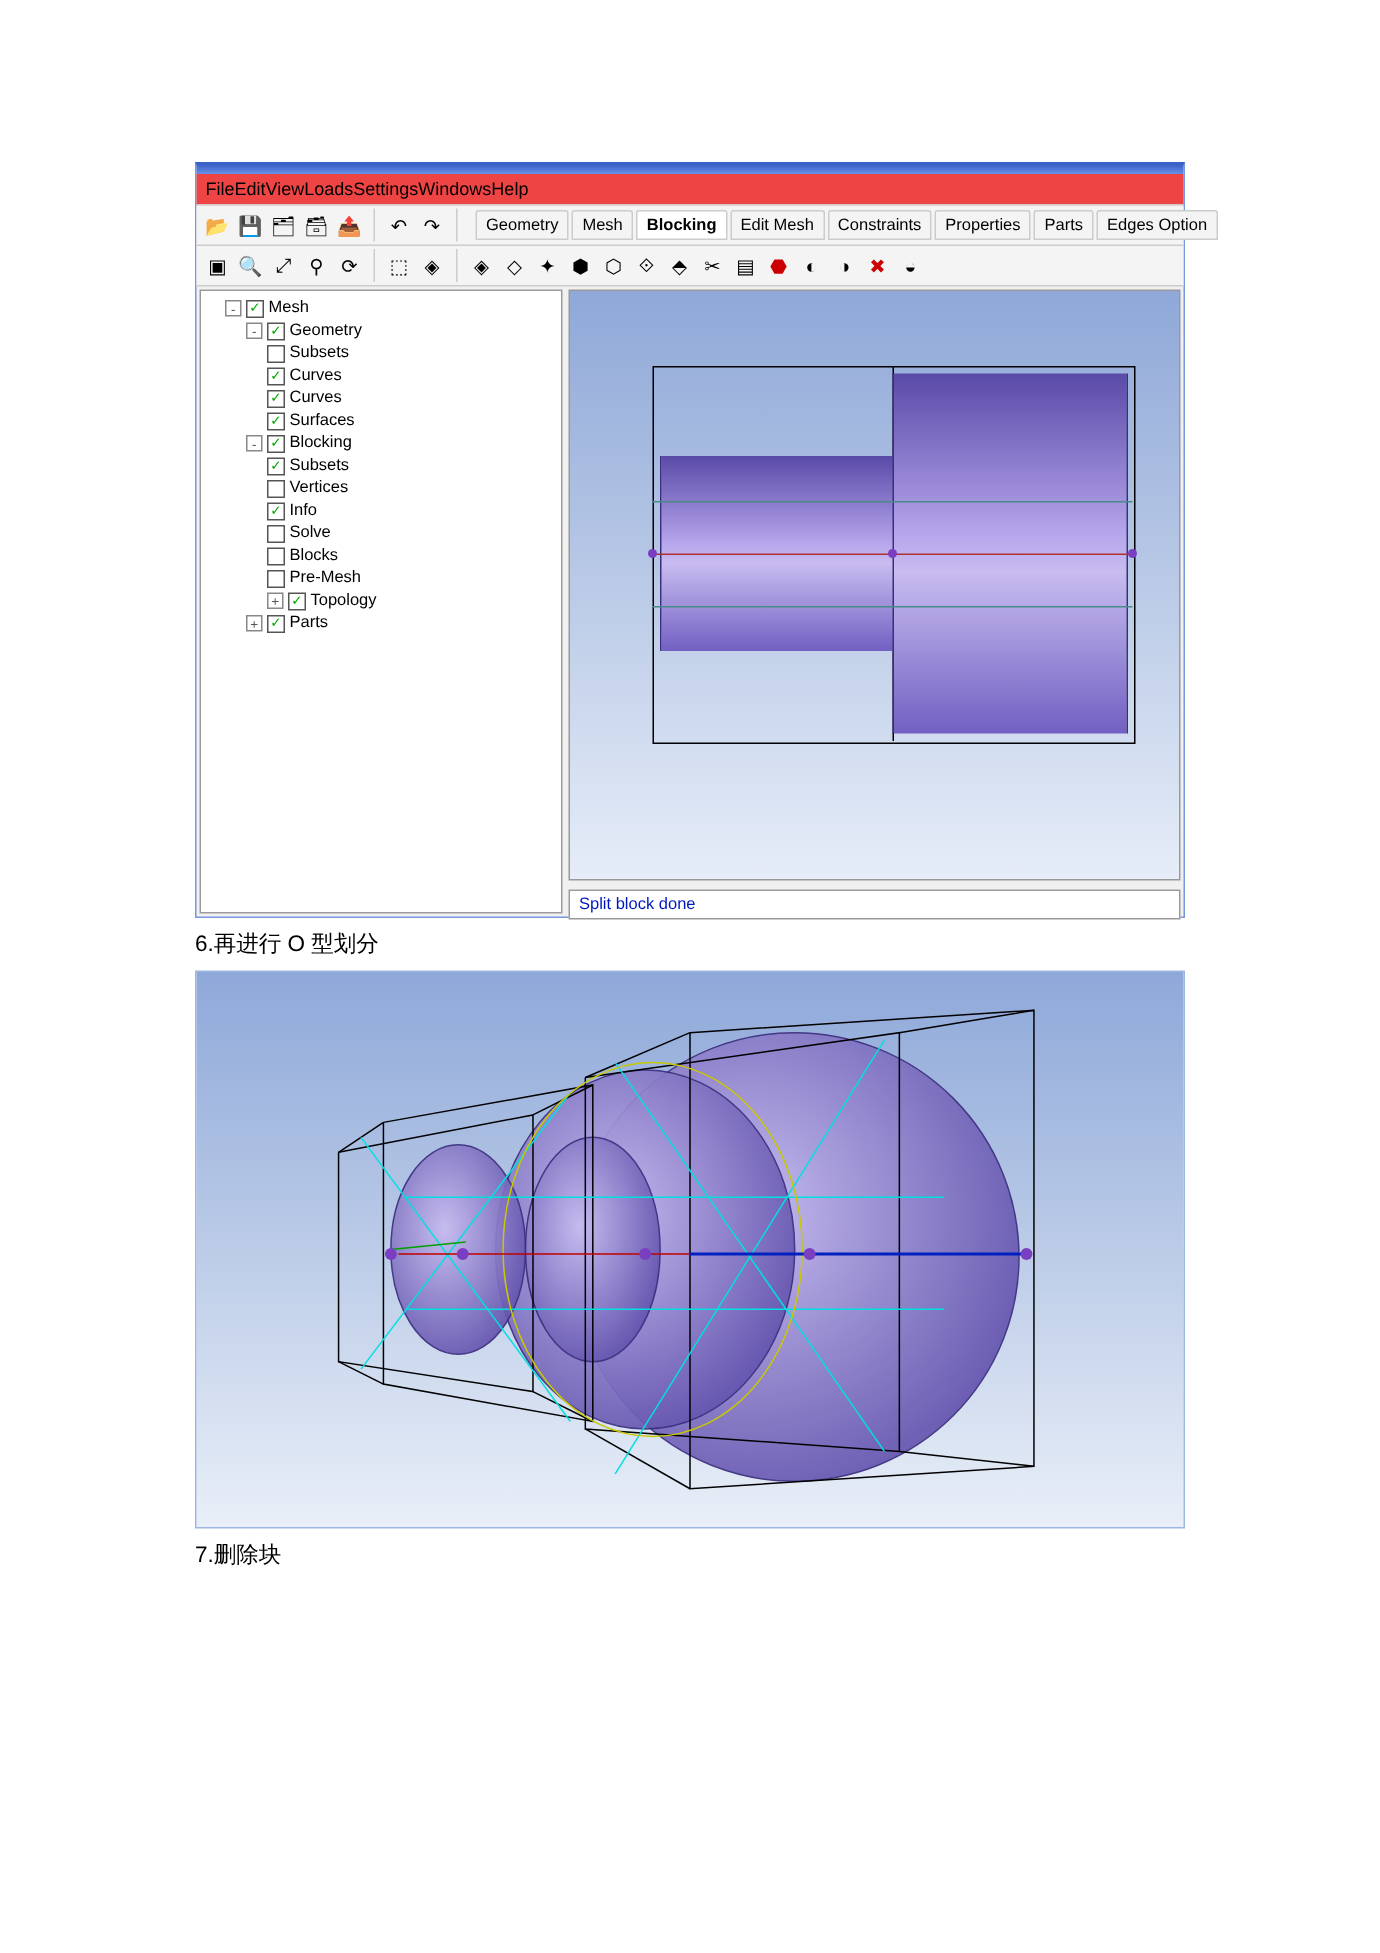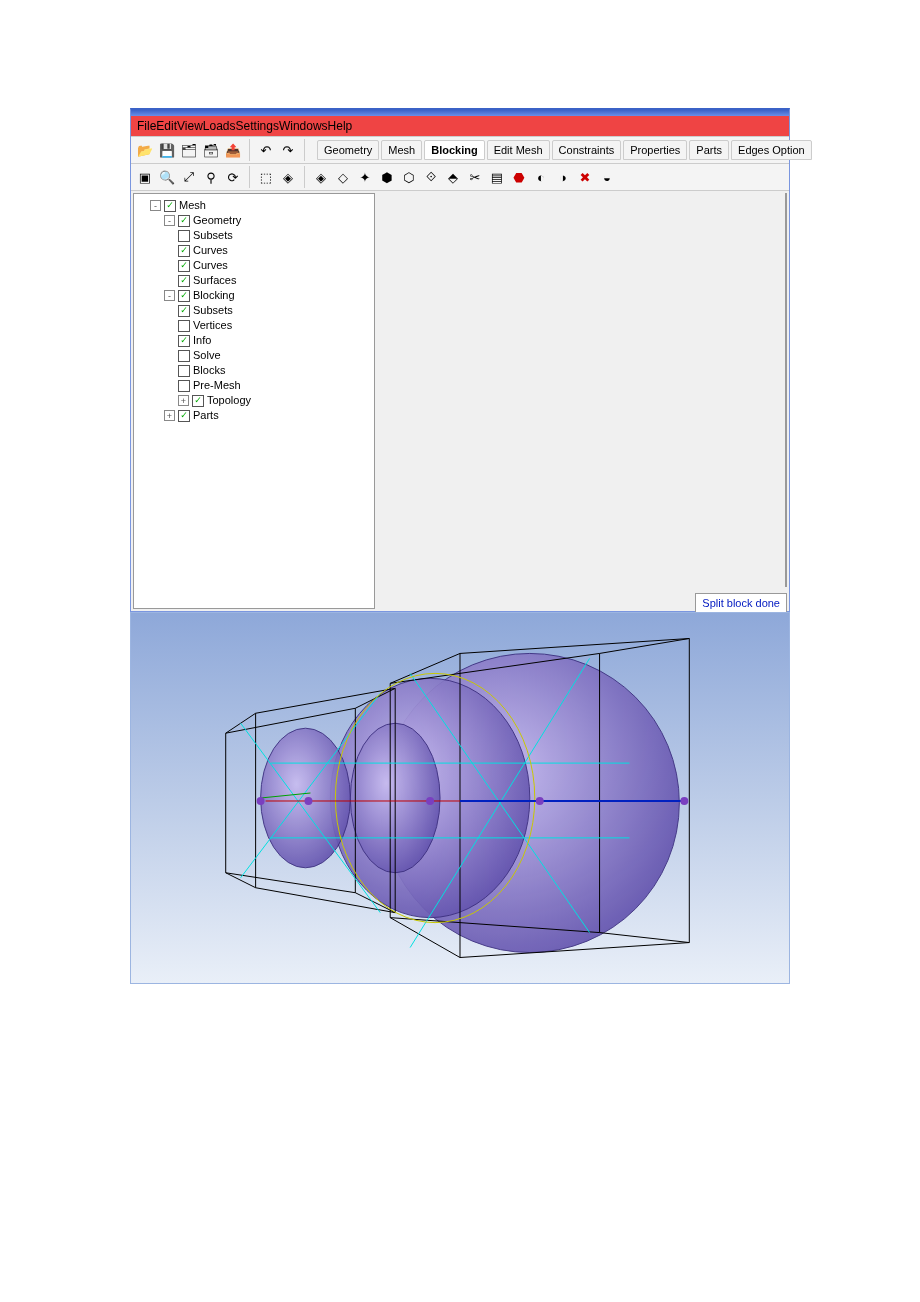--- a/index.html
+++ b/index.html
@@ -20,21 +20,21 @@
   .body{display:flex;height:420px;}
   .treepanel{width:240px;background:#fff;border:1px solid #999;margin:2px;overflow:auto;}
   .tree{padding:4px 2px;font-size:11px;line-height:15px;}
   .tree ul{list-style:none;margin:0;padding-left:14px;}
   .tree li{white-space:nowrap;}
   .node{display:flex;align-items:center;gap:3px;}
   .exp{width:9px;height:9px;border:1px solid #888;display:inline-flex;align-items:center;justify-content:center;font-size:9px;line-height:8px;color:#555;background:#fff;}
   .chk{width:10px;height:10px;border:1px solid #555;display:inline-flex;align-items:center;justify-content:center;font-size:9px;line-height:9px;}
   .chk.on{color:#0a0;}
   .chk.off{color:transparent;}
-  .viewarea{flex:1;display:flex;flex-direction:column;margin:2px;align-items:flex-end;}
+  .viewarea{flex:1;display:flex;flex-direction:column;margin:2px;}
   .view3d{flex:1;border:1px solid #999;background:linear-gradient(to bottom,#8fa8d8 0%,#becde8 55%,#e6edf8 100%);position:relative;overflow:hidden;}
   .statuswrap{height:22px;}
   .status{margin-top:6px;border:1px solid #999;background:#fff;padding:3px 6px;color:#0018c0;font-size:11px;}
   .caption{margin:8px 130px 8px 130px;font-size:15px;font-family:"Microsoft YaHei",SimSun,sans-serif;}
   .figure2{margin:0 130px 0 130px;border:1px solid #9cb5e1;height:370px;background:linear-gradient(to bottom,#8ea8d9 0%,#c0cfe9 55%,#e9eff8 100%);position:relative;overflow:hidden;}
 
   
   .block-outline{position:absolute;border:1px solid #000;}
   .cyl{position:absolute;background:linear-gradient(to bottom,#5a4aa8 0%,#b6a6ec 45%,#c8bcf0 55%,#7260c2 100%);border-left:1px solid #3b2e7e;border-right:1px solid #3b2e7e;}
   .vert{position:absolute;width:6px;height:6px;background:#7a3fc0;border-radius:50%;}
@@ -251,20 +251,21 @@
         </div>
         <div class="statuswrap">
           <div class="status">
             <span>Split block done</span>
           </div>
         </div>
       </div>
     </div>
   </div>
 
+  <div class="caption">6.再进行 O 型划分</div>
 
   <div class="figure2">
     <svg class="wire" width="100%" height="100%" viewBox="0 0 660 370">
       <defs>
         <radialGradient id="pg" cx="40%" cy="40%" r="70%">
           <stop offset="0%" stop-color="#c8bcf0"></stop>
           <stop offset="100%" stop-color="#5a4aa8"></stop>
         </radialGradient>
       </defs>
 
@@ -307,14 +308,15 @@
       <line class="green" x1="130" y1="185" x2="180" y2="180"></line>
 
       <circle class="vx" cx="130" cy="188" r="4"></circle>
       <circle class="vx" cx="178" cy="188" r="4"></circle>
       <circle class="vx" cx="300" cy="188" r="4"></circle>
       <circle class="vx" cx="410" cy="188" r="4"></circle>
       <circle class="vx" cx="555" cy="188" r="4"></circle>
     </svg>
   </div>
 
+  <div class="caption">7.删除块</div>
 
 </div>
 
 </body></html>

